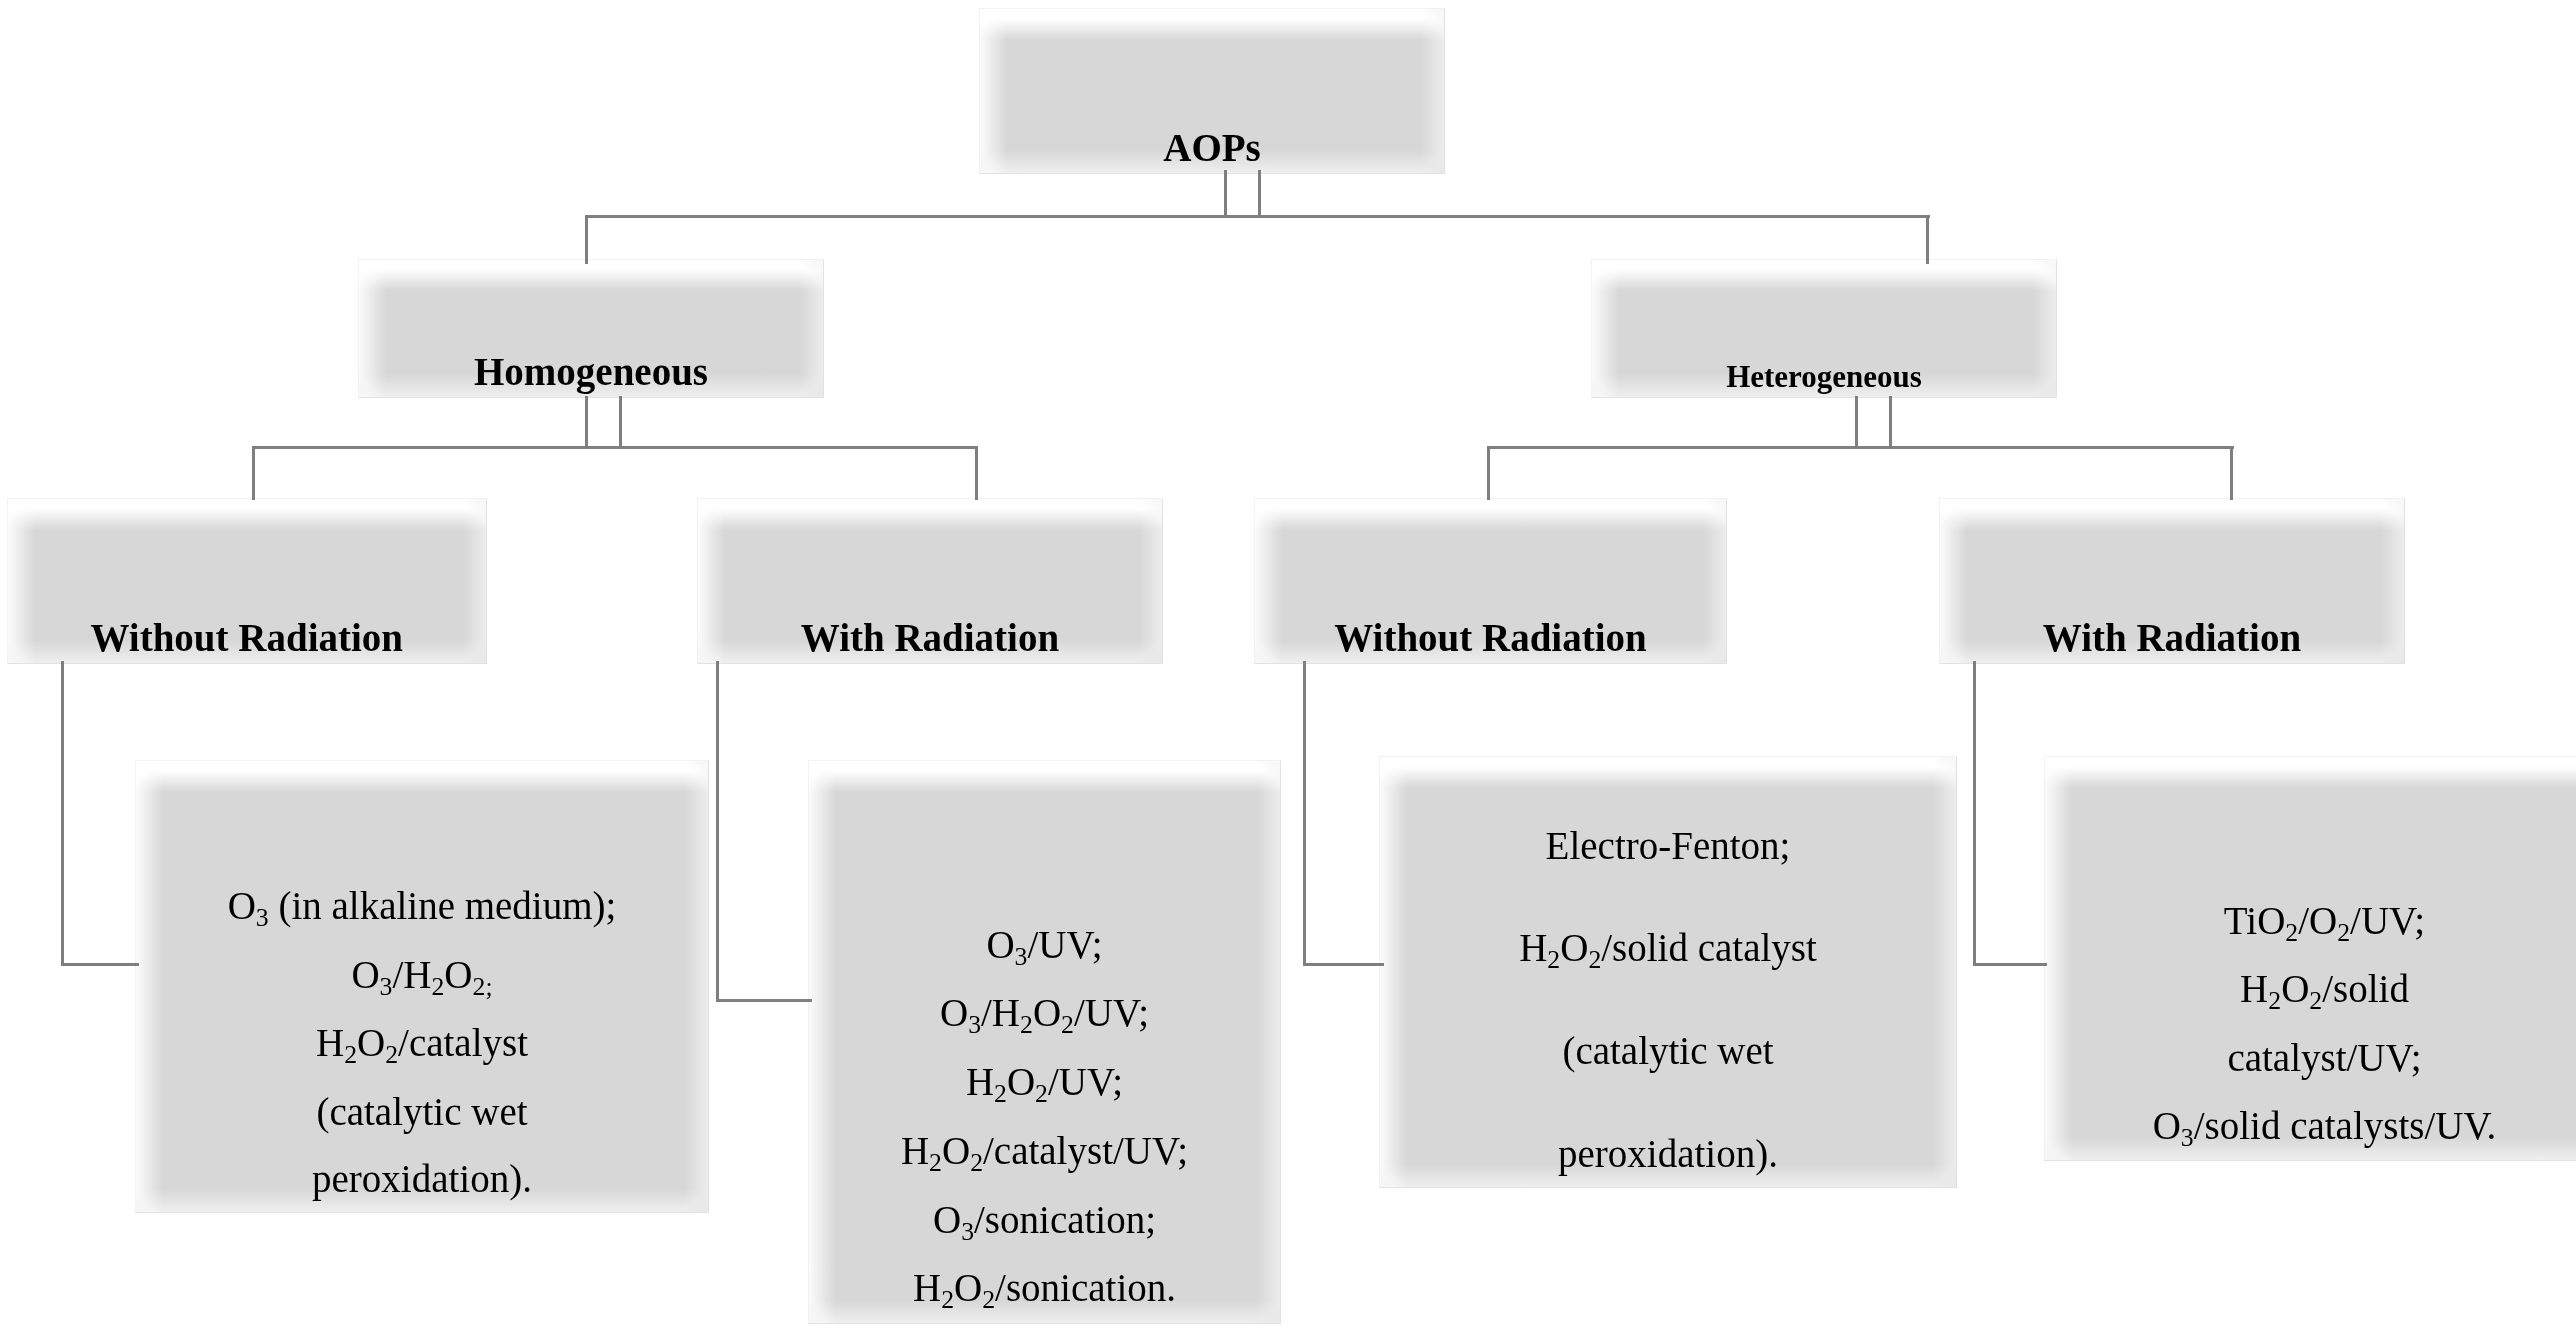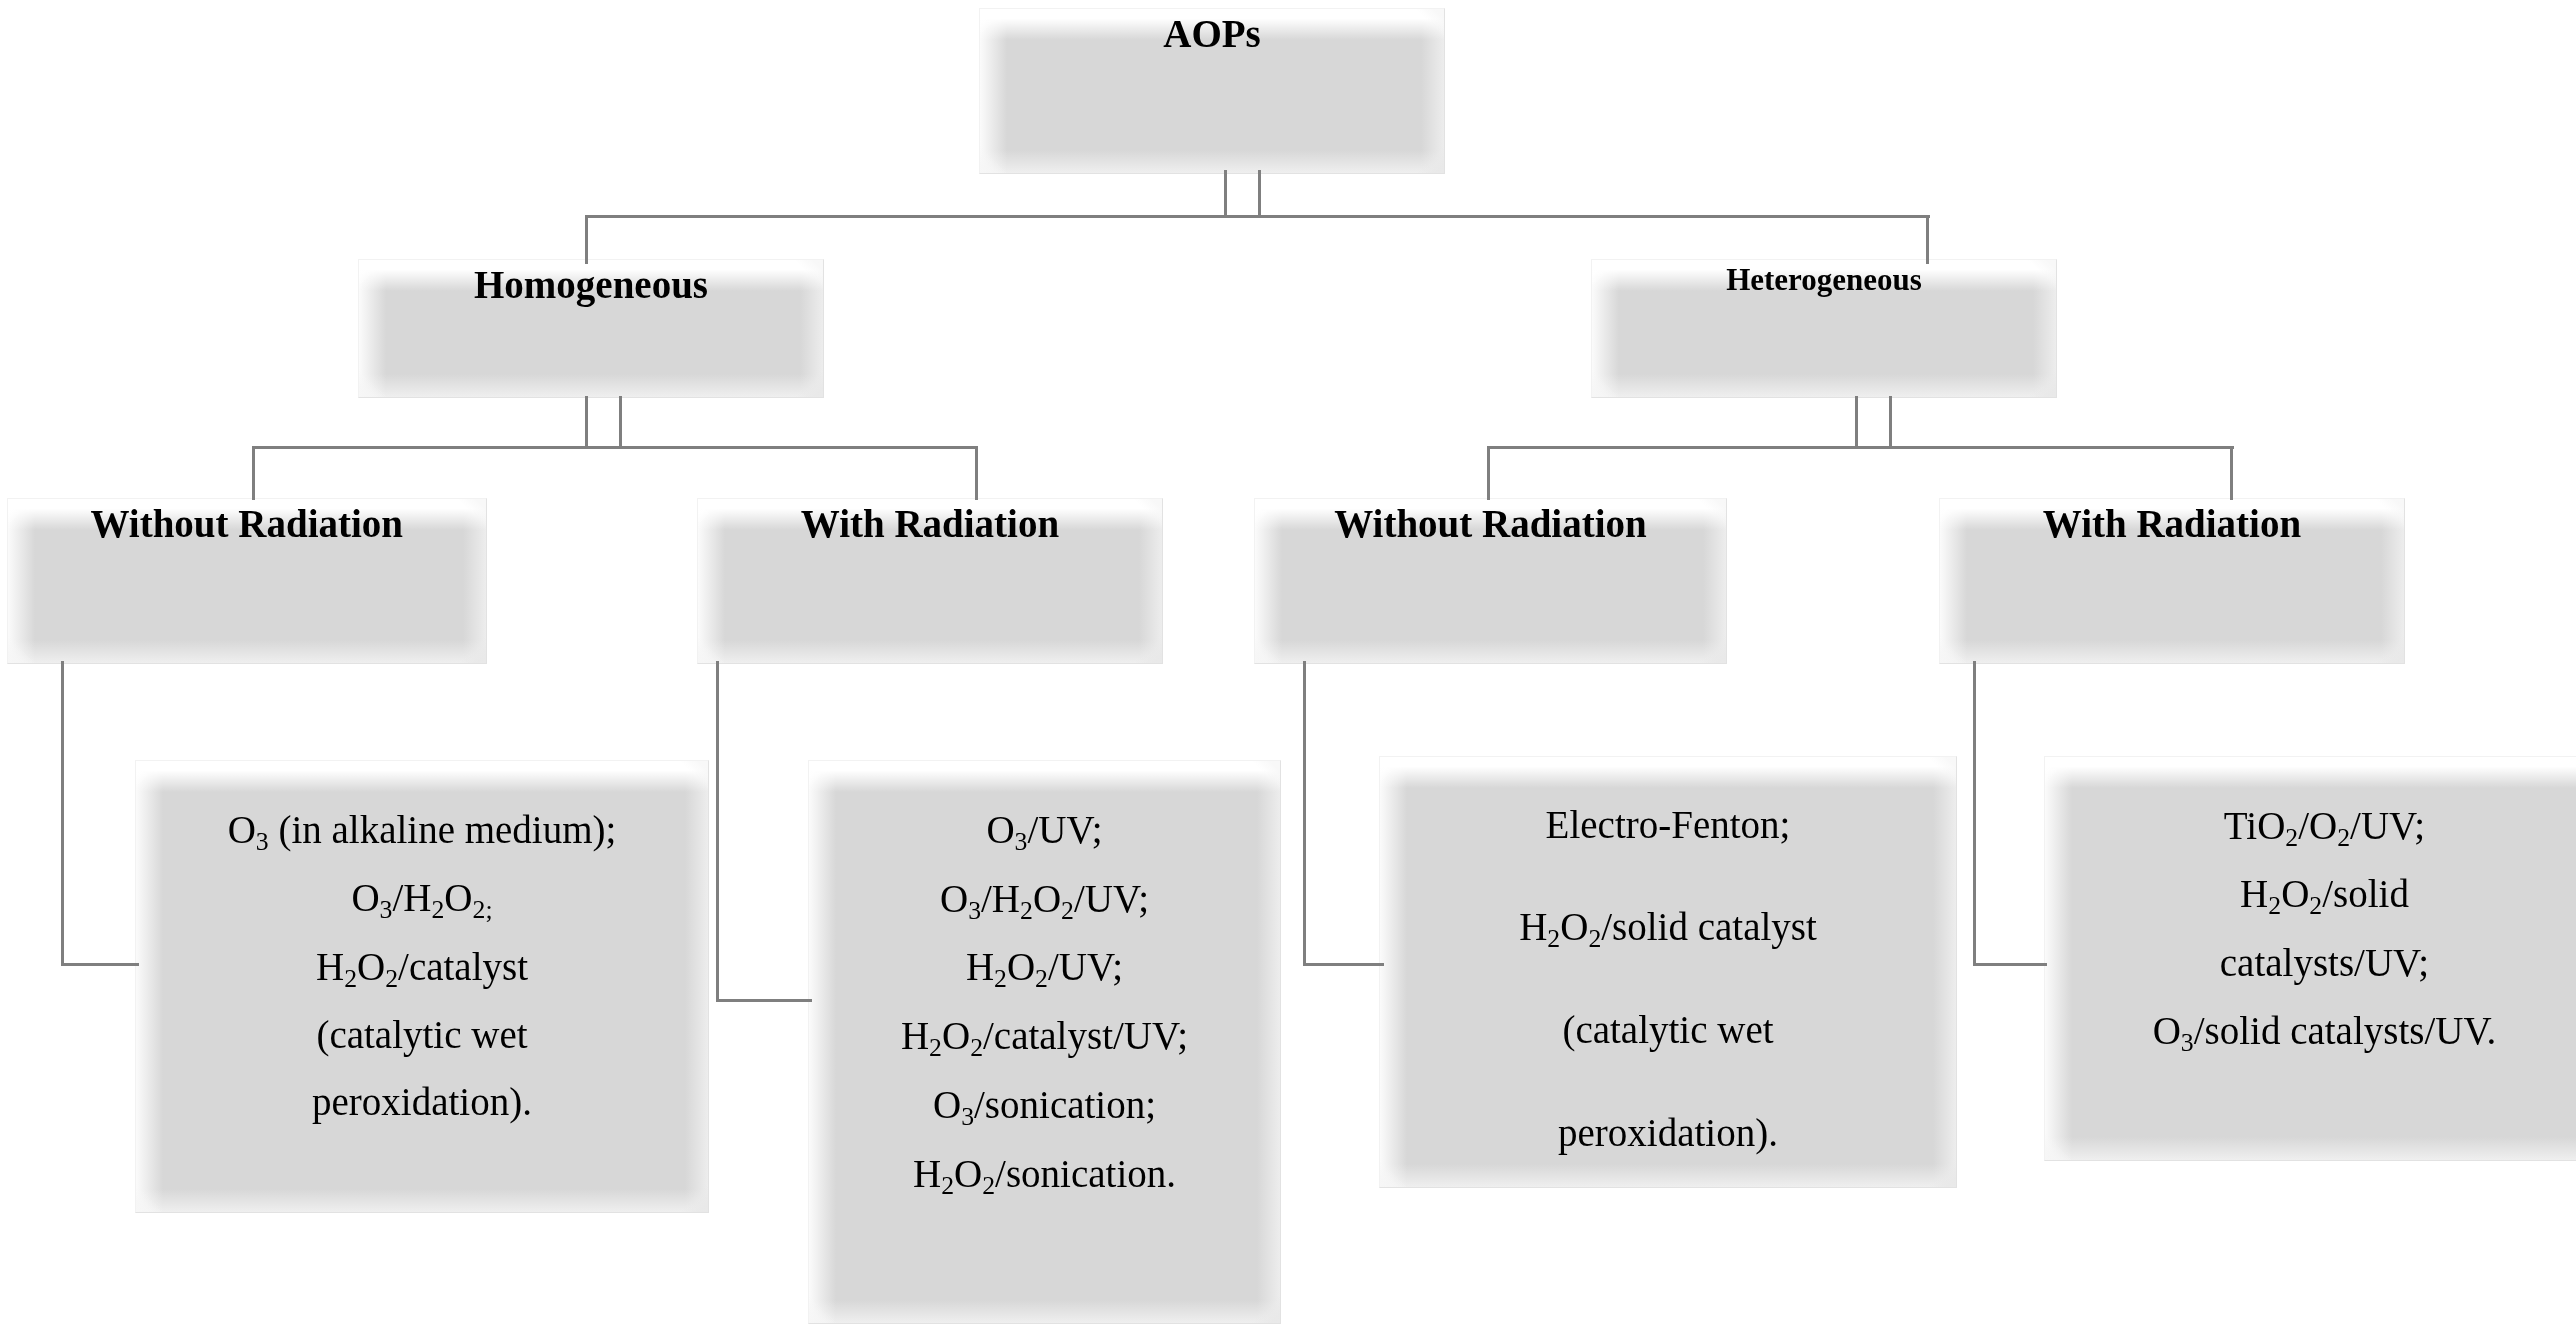--- a/index.html
+++ b/index.html
@@ -20,21 +20,21 @@
   
   .node {
     position: absolute;
     box-sizing: border-box;
     background: #d7d7d7;
     border-top: 0.7px solid #f2f2f2;
     border-left: 0.7px solid #f2f2f2;
     border-right: 0.7px solid #e2e2e2;
     border-bottom: 0.7px solid #e2e2e2;
     display: flex;
-    align-items: flex-start;
+    align-items: flex-end;
     justify-content: center;
     color: #000000;
     text-align: center;
   }
 
   
   .node::before {
     
     content: "";
     position: absolute;
@@ -187,19 +187,19 @@
         <div>H<sub>2</sub>O<sub>2</sub>/solid catalyst</div>
         <div>(catalytic wet</div>
         <div>peroxidation).</div>
       </div>
   </div>
 
   <div class="node" style="left:2044px; top:756px; width:561px; height:405px; font-size:39px;">
     <div class="content-lines" style="line-height:1.75;">
         <div>TiO<sub>2</sub>/O<sub>2</sub>/UV;</div>
         <div>H<sub>2</sub>O<sub>2</sub>/solid</div>
-        <div>catalysts/UV;</div>
+        <div>catalyst/UV;</div>
         <div>O<sub>3</sub>/solid catalysts/UV.</div>
       </div>
   </div>
 
 </div>
 
 
 </body></html>

